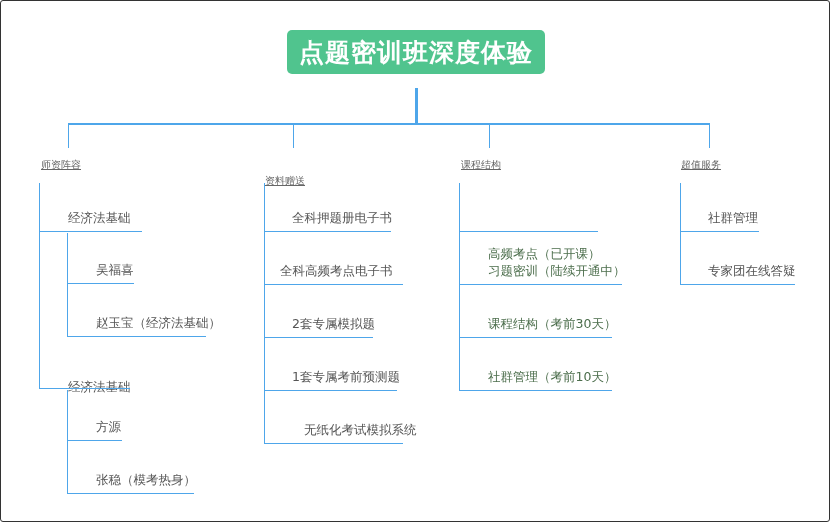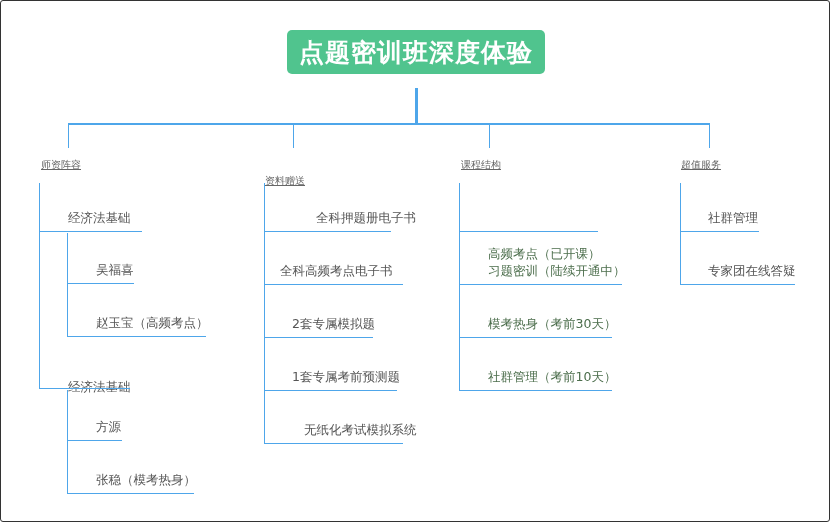--- a/index.html
+++ b/index.html
@@ -25,51 +25,51 @@
 <div class="ln" style="left:489px;top:124px;width:1px;height:24px;"></div>
 <div class="ln" style="left:709px;top:124px;width:1px;height:24px;"></div>
 
 <div class="cat" style="left:41px;top:157px;">师资阵容</div>
 <div class="ln" style="left:39px;top:183px;width:1px;height:205px;"></div>
 <div class="t" style="left:68px;top:211px;">经济法基础</div>
 <div class="ln" style="left:39px;top:231px;width:103px;height:1px;"></div>
 <div class="ln" style="left:67px;top:233px;width:1px;height:103px;"></div>
 <div class="t" style="left:96px;top:263px;">吴福喜</div>
 <div class="ln" style="left:67px;top:283px;width:67px;height:1px;"></div>
-<div class="t" style="left:96px;top:316px;">赵玉宝（高频考点）</div>
+<div class="t" style="left:96px;top:316px;">赵玉宝（经济法基础）</div>
 <div class="ln" style="left:67px;top:336px;width:139px;height:1px;"></div>
 
 <div class="t" style="left:68px;top:369px;margin-top:11px;">经济法基础</div>
 <div class="ln" style="left:39px;top:388px;width:91px;height:1px;"></div>
 <div class="ln" style="left:67px;top:390px;width:1px;height:103px;"></div>
 <div class="t" style="left:96px;top:420px;">方源</div>
 <div class="ln" style="left:67px;top:440px;width:55px;height:1px;"></div>
 <div class="t" style="left:96px;top:473px;">张稳（模考热身）</div>
 <div class="ln" style="left:67px;top:493px;width:127px;height:1px;"></div>
 
 <div class="cat" style="left:265px;top:173px;">资料赠送</div>
 <div class="ln" style="left:264px;top:183px;width:1px;height:261px;"></div>
-<div class="t" style="left:292px;top:211px;margin-left:24px;">全科押题册电子书</div>
+<div class="t" style="left:292px;top:211px;">全科押题册电子书</div>
 <div class="ln" style="left:264px;top:231px;width:127px;height:1px;"></div>
 <div class="t" style="left:280px;top:264px;">全科高频考点电子书</div>
 <div class="ln" style="left:264px;top:284px;width:139px;height:1px;"></div>
 <div class="t" style="left:292px;top:317px;">2套专属模拟题</div>
 <div class="ln" style="left:264px;top:337px;width:109px;height:1px;"></div>
 <div class="t" style="left:292px;top:370px;">1套专属考前预测题</div>
 <div class="ln" style="left:264px;top:390px;width:133px;height:1px;"></div>
 <div class="t" style="left:304px;top:423px;">无纸化考试模拟系统</div>
 <div class="ln" style="left:264px;top:443px;width:139px;height:1px;"></div>
 
 <div class="cat" style="left:461px;top:157px;">课程结构</div>
 <div class="ln" style="left:459px;top:183px;width:1px;height:208px;"></div>
 <div class="t g" style="left:488px;top:211px;margin-top:36px;">高频考点（已开课）</div>
 <div class="ln" style="left:459px;top:231px;width:139px;height:1px;"></div>
 <div class="t g" style="left:488px;top:264px;">习题密训（陆续开通中）</div>
 <div class="ln" style="left:459px;top:284px;width:163px;height:1px;"></div>
-<div class="t g" style="left:488px;top:317px;">模考热身（考前30天）</div>
+<div class="t g" style="left:488px;top:317px;">课程结构（考前30天）</div>
 <div class="ln" style="left:459px;top:337px;width:153px;height:1px;"></div>
 <div class="t g" style="left:488px;top:370px;">社群管理（考前10天）</div>
 <div class="ln" style="left:459px;top:390px;width:153px;height:1px;"></div>
 
 <div class="cat" style="left:681px;top:157px;">超值服务</div>
 <div class="ln" style="left:680px;top:183px;width:1px;height:102px;"></div>
 <div class="t" style="left:708px;top:211px;">社群管理</div>
 <div class="ln" style="left:680px;top:231px;width:79px;height:1px;"></div>
 <div class="t" style="left:708px;top:264px;text-align:center;">专家团在线答疑</div>
 <div class="ln" style="left:680px;top:284px;width:115px;height:1px;"></div>

